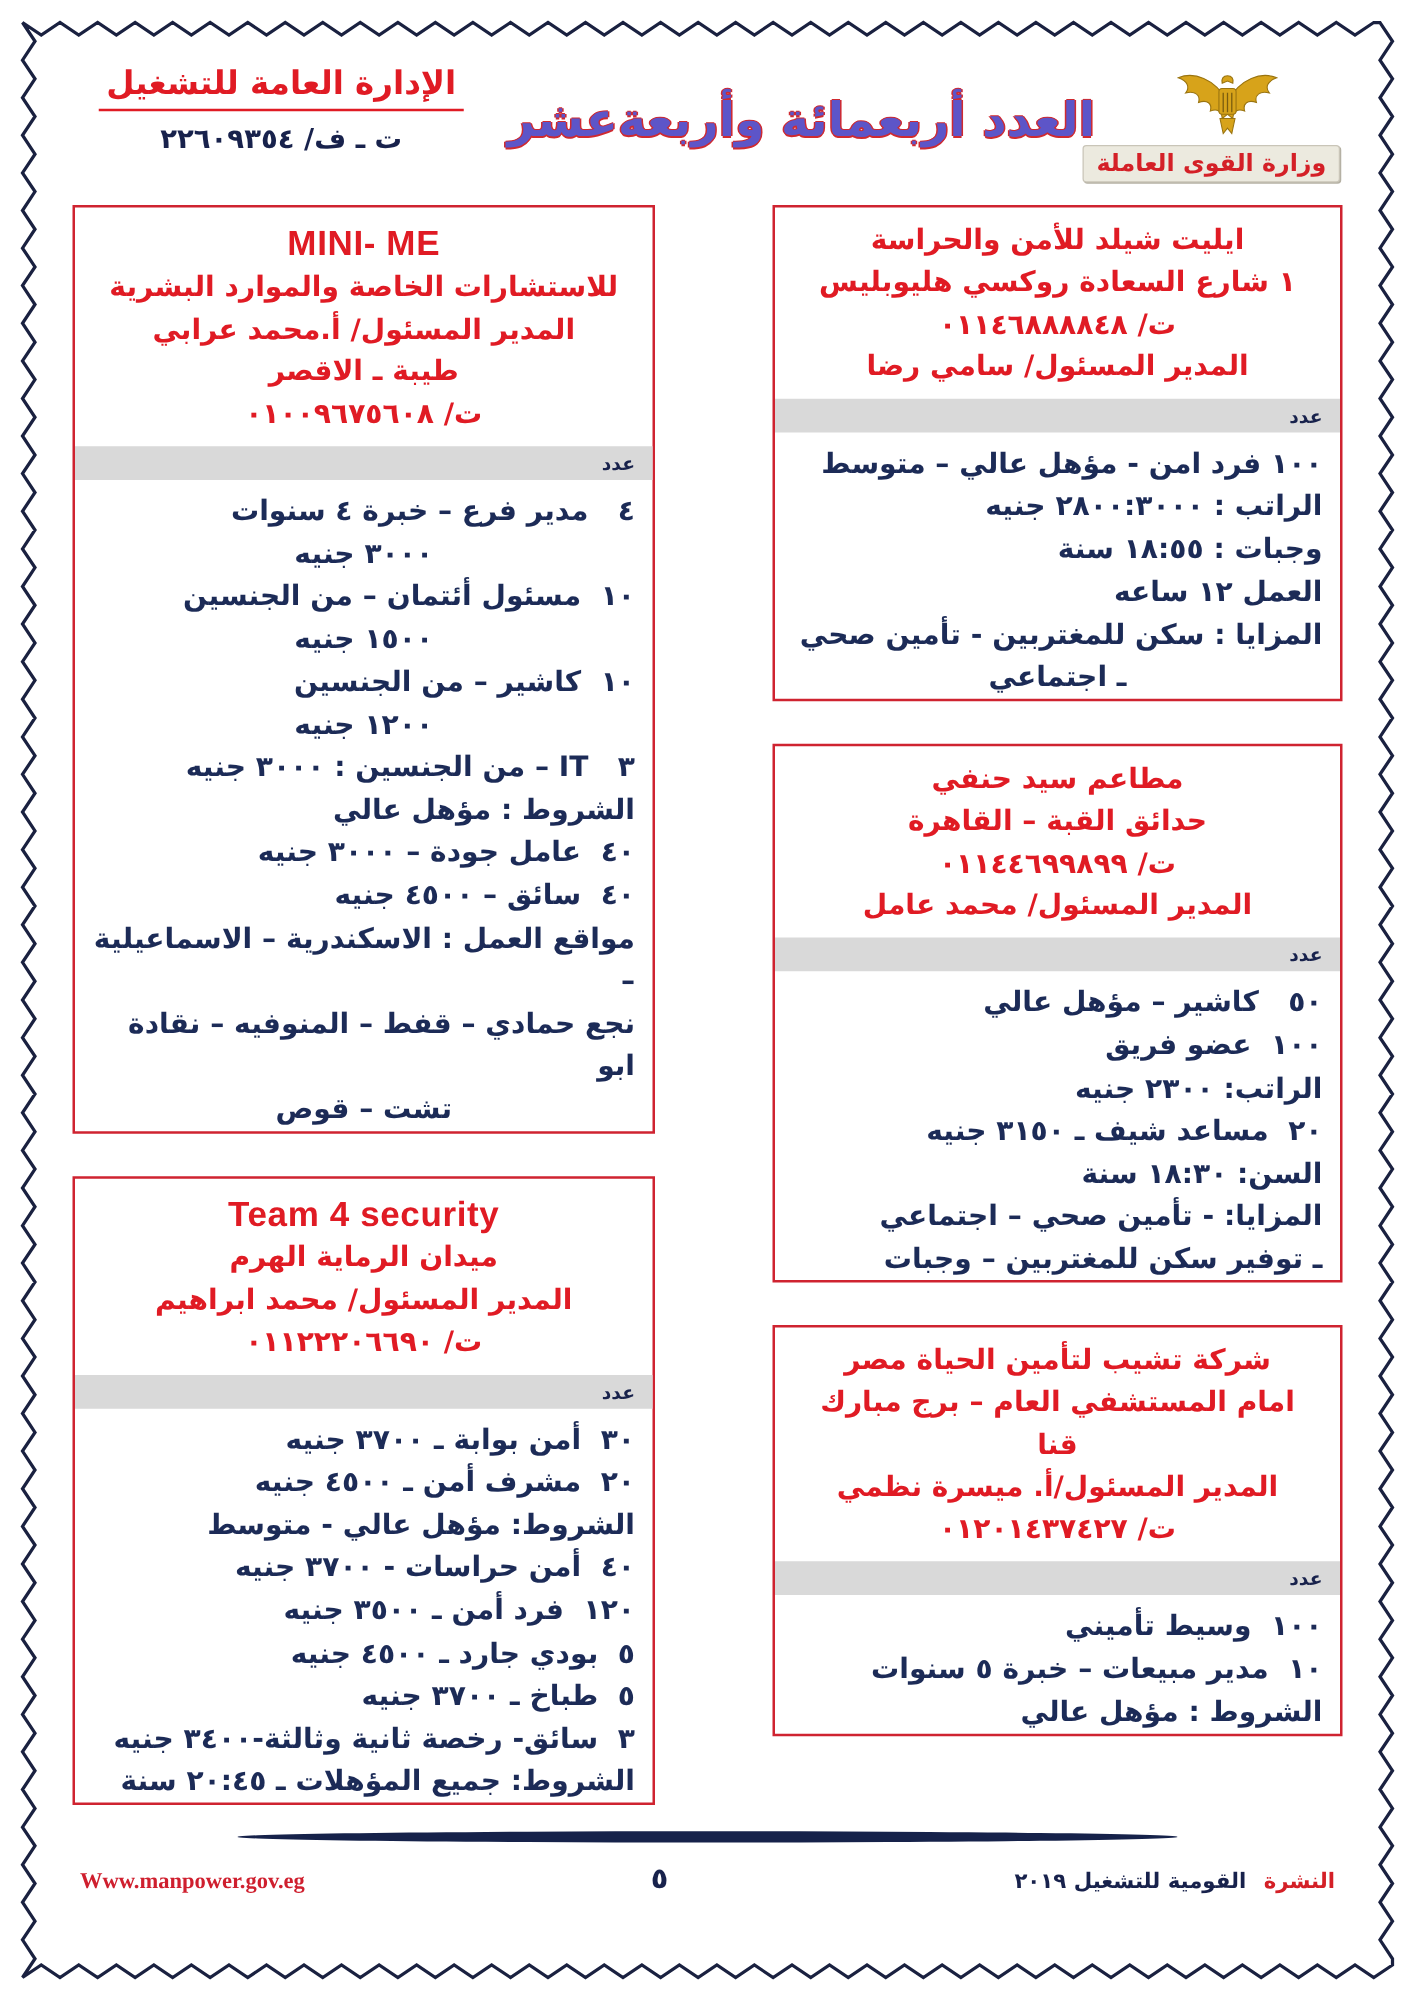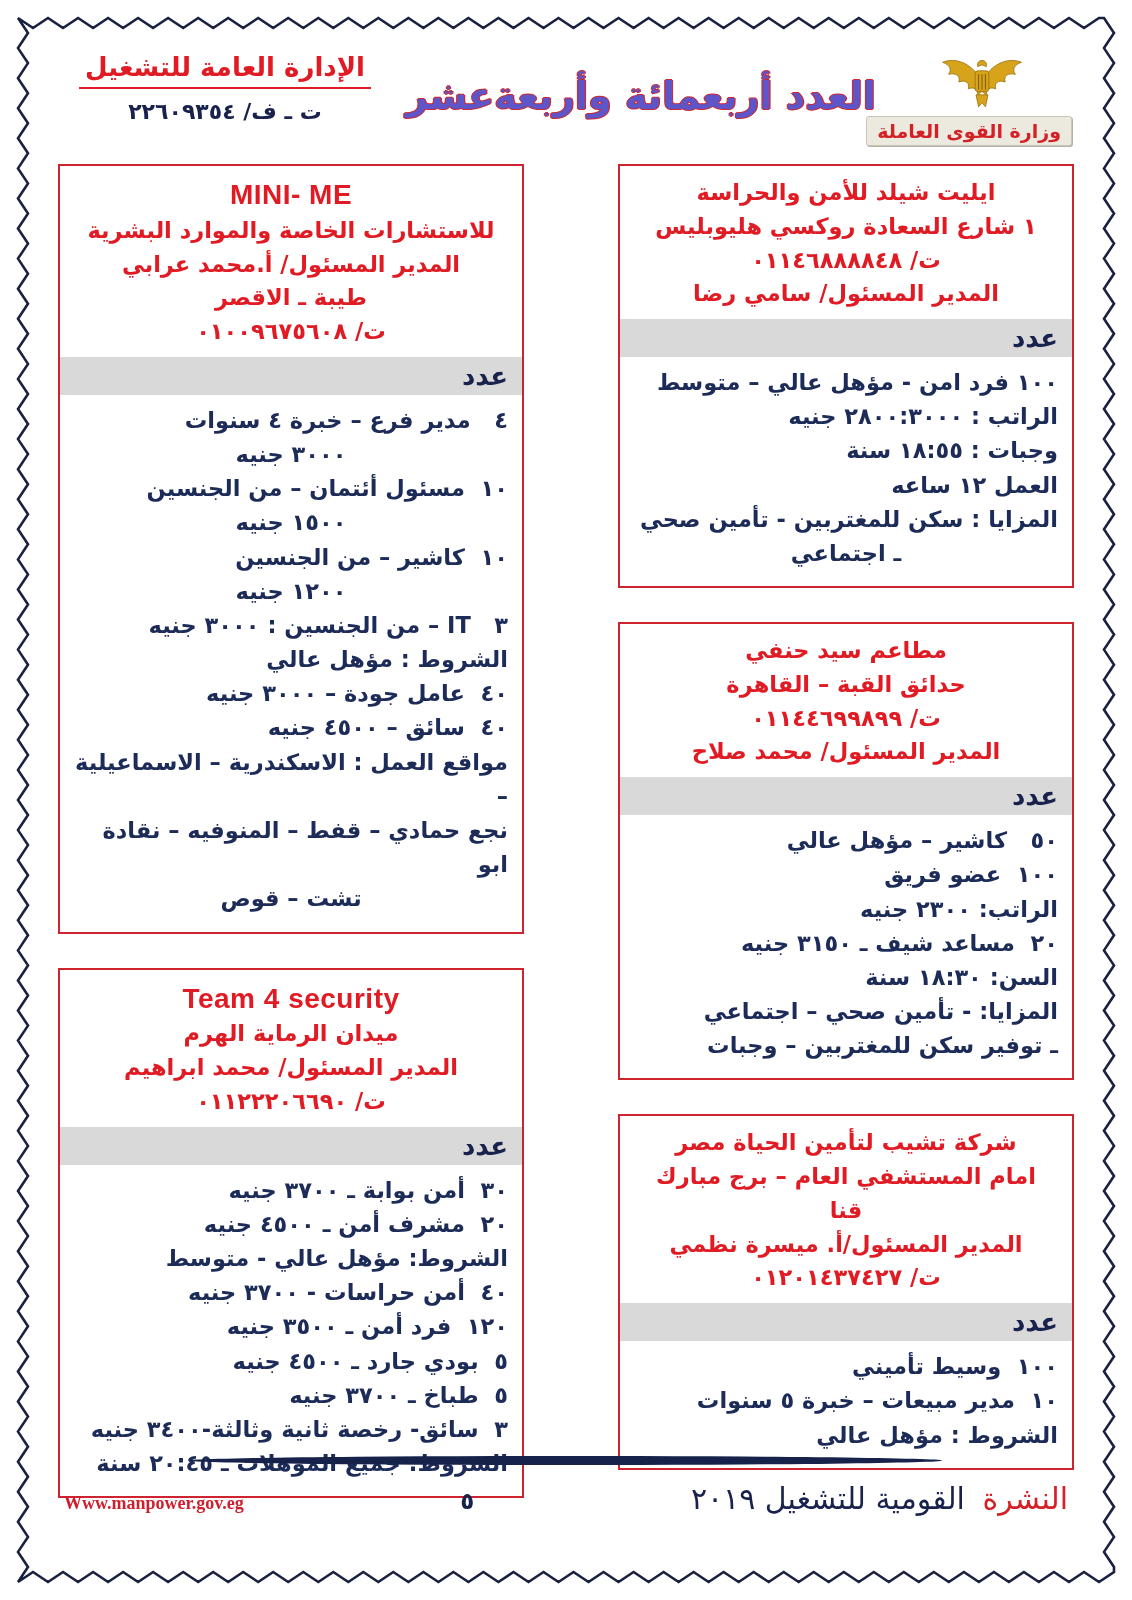--- a/index.html
+++ b/index.html
@@ -21,31 +21,31 @@
   
   .cols{display:flex;justify-content:space-between;align-items:flex-start;margin-top:4px}
   .col{display:flex;flex-direction:column;gap:34px}
   .col-right{width:456px}
   .col-left{width:466px}
   .ad-box{border:2.5px solid #cf2330;background:#fff}
   .ad-head{padding:10px 10px 4px;text-align:center}
   .ad-title{color:#e01b24;font-weight:bold;font-size:22.5px;line-height:1.5}
   .ad-title.latin{font-size:28px;letter-spacing:.5px;line-height:1.35;font-family:"Liberation Sans",sans-serif}
   .count-band{background:#d9d9d9;padding:4px 14px;margin-top:4px}
-  .count-band span{color:#18224c;font-weight:bold;font-size:26px}
-  .ad-body{padding:8px 14px 16px}
+  .count-band span{color:#18224c;font-weight:bold;font-size:15px}
+  .ad-body{padding:8px 14px 0}
   .ad-line{color:#1c2b57;font-weight:bold;font-size:22.5px;line-height:1.52;text-align:start}
   .ad-line.center{text-align:center}
   
   .footer{position:absolute;left:58px;right:58px;bottom:84px}
   .footer-bar{width:74%;height:9px;background:#16224a;border-radius:50%;margin:0 auto 16px}
   .footer-row{display:flex;justify-content:space-between;align-items:baseline;padding:0 6px}
   .site{direction:ltr;unicode-bidi:embed;font-family:"Liberation Serif",serif;color:#cf1f2e;font-weight:bold;font-size:18px}
   .pageno{color:#18224c;font-weight:bold;font-size:23px}
-  .bulletin{font-size:30px;font-weight:normal;color:#18224c}
+  .bulletin{font-size:17px;font-weight:bold;color:#18224c}
   .bulletin .hl{color:#d42027;margin-left:8px}
 </style>
 </head>
 <body>
 
 <div class="page">
 
   <svg id="zz" viewBox="0 0 1132 1600" preserveAspectRatio="none">
     <path fill="none" stroke="#1a2140" stroke-width="2.6" d="M18.0,18.0 L33.0,28.0 L48.0,18.0 L63.0,28.0 L78.1,18.0 L93.1,28.0 L108.1,18.0 L123.1,28.0 L138.1,18.0 L153.1,28.0 L168.1,18.0 L183.2,28.0 L198.2,18.0 L213.2,28.0 L228.2,18.0 L243.2,28.0 L258.2,18.0 L273.2,28.0 L288.2,18.0 L303.3,28.0 L318.3,18.0 L333.3,28.0 L348.3,18.0 L363.3,28.0 L378.3,18.0 L393.3,28.0 L408.4,18.0 L423.4,28.0 L438.4,18.0 L453.4,28.0 L468.4,18.0 L483.4,28.0 L498.4,18.0 L513.5,28.0 L528.5,18.0 L543.5,28.0 L558.5,18.0 L573.5,28.0 L588.5,18.0 L603.5,28.0 L618.5,18.0 L633.6,28.0 L648.6,18.0 L663.6,28.0 L678.6,18.0 L693.6,28.0 L708.6,18.0 L723.6,28.0 L738.7,18.0 L753.7,28.0 L768.7,18.0 L783.7,28.0 L798.7,18.0 L813.7,28.0 L828.7,18.0 L843.8,28.0 L858.8,18.0 L873.8,28.0 L888.8,18.0 L903.8,28.0 L918.8,18.0 L933.8,28.0 L948.8,18.0 L963.9,28.0 L978.9,18.0 L993.9,28.0 L1008.9,18.0 L1023.9,28.0 L1038.9,18.0 L1053.9,28.0 L1069.0,18.0 L1084.0,28.0 L1099.0,18.0 L1104.0,18.0 L1114.0,33.0 L1104.0,48.1 L1114.0,63.1 L1104.0,78.2 L1114.0,93.2 L1104.0,108.2 L1114.0,123.3 L1104.0,138.3 L1114.0,153.3 L1104.0,168.4 L1114.0,183.4 L1104.0,198.5 L1114.0,213.5 L1104.0,228.5 L1114.0,243.6 L1104.0,258.6 L1114.0,273.7 L1104.0,288.7 L1114.0,303.7 L1104.0,318.8 L1114.0,333.8 L1104.0,348.8 L1114.0,363.9 L1104.0,378.9 L1114.0,394.0 L1104.0,409.0 L1114.0,424.0 L1104.0,439.1 L1114.0,454.1 L1104.0,469.2 L1114.0,484.2 L1104.0,499.2 L1114.0,514.3 L1104.0,529.3 L1114.0,544.3 L1104.0,559.4 L1114.0,574.4 L1104.0,589.5 L1114.0,604.5 L1104.0,619.5 L1114.0,634.6 L1104.0,649.6 L1114.0,664.7 L1104.0,679.7 L1114.0,694.7 L1104.0,709.8 L1114.0,724.8 L1104.0,739.8 L1114.0,754.9 L1104.0,769.9 L1114.0,785.0 L1104.0,800.0 L1114.0,815.0 L1104.0,830.1 L1114.0,845.1 L1104.0,860.2 L1114.0,875.2 L1104.0,890.2 L1114.0,905.3 L1104.0,920.3 L1114.0,935.3 L1104.0,950.4 L1114.0,965.4 L1104.0,980.5 L1114.0,995.5 L1104.0,1010.5 L1114.0,1025.6 L1104.0,1040.6 L1114.0,1055.7 L1104.0,1070.7 L1114.0,1085.7 L1104.0,1100.8 L1114.0,1115.8 L1104.0,1130.8 L1114.0,1145.9 L1104.0,1160.9 L1114.0,1176.0 L1104.0,1191.0 L1114.0,1206.0 L1104.0,1221.1 L1114.0,1236.1 L1104.0,1251.2 L1114.0,1266.2 L1104.0,1281.2 L1114.0,1296.3 L1104.0,1311.3 L1114.0,1326.3 L1104.0,1341.4 L1114.0,1356.4 L1104.0,1371.5 L1114.0,1386.5 L1104.0,1401.5 L1114.0,1416.6 L1104.0,1431.6 L1114.0,1446.7 L1104.0,1461.7 L1114.0,1476.7 L1104.0,1491.8 L1114.0,1506.8 L1104.0,1521.8 L1114.0,1536.9 L1104.0,1551.9 L1114.0,1567.0 L1114.0,1572.0 L1099.0,1582.0 L1084.0,1572.0 L1069.0,1582.0 L1053.9,1572.0 L1038.9,1582.0 L1023.9,1572.0 L1008.9,1582.0 L993.9,1572.0 L978.9,1582.0 L963.9,1572.0 L948.8,1582.0 L933.8,1572.0 L918.8,1582.0 L903.8,1572.0 L888.8,1582.0 L873.8,1572.0 L858.8,1582.0 L843.8,1572.0 L828.7,1582.0 L813.7,1572.0 L798.7,1582.0 L783.7,1572.0 L768.7,1582.0 L753.7,1572.0 L738.7,1582.0 L723.6,1572.0 L708.6,1582.0 L693.6,1572.0 L678.6,1582.0 L663.6,1572.0 L648.6,1582.0 L633.6,1572.0 L618.5,1582.0 L603.5,1572.0 L588.5,1582.0 L573.5,1572.0 L558.5,1582.0 L543.5,1572.0 L528.5,1582.0 L513.5,1572.0 L498.4,1582.0 L483.4,1572.0 L468.4,1582.0 L453.4,1572.0 L438.4,1582.0 L423.4,1572.0 L408.4,1582.0 L393.3,1572.0 L378.3,1582.0 L363.3,1572.0 L348.3,1582.0 L333.3,1572.0 L318.3,1582.0 L303.3,1572.0 L288.2,1582.0 L273.2,1572.0 L258.2,1582.0 L243.2,1572.0 L228.2,1582.0 L213.2,1572.0 L198.2,1582.0 L183.2,1572.0 L168.1,1582.0 L153.1,1572.0 L138.1,1582.0 L123.1,1572.0 L108.1,1582.0 L93.1,1572.0 L78.1,1582.0 L63.0,1572.0 L48.0,1582.0 L33.0,1572.0 L18.0,1582.0 L28.0,1567.0 L18.0,1551.9 L28.0,1536.9 L18.0,1521.8 L28.0,1506.8 L18.0,1491.8 L28.0,1476.7 L18.0,1461.7 L28.0,1446.7 L18.0,1431.6 L28.0,1416.6 L18.0,1401.5 L28.0,1386.5 L18.0,1371.5 L28.0,1356.4 L18.0,1341.4 L28.0,1326.3 L18.0,1311.3 L28.0,1296.3 L18.0,1281.2 L28.0,1266.2 L18.0,1251.2 L28.0,1236.1 L18.0,1221.1 L28.0,1206.0 L18.0,1191.0 L28.0,1176.0 L18.0,1160.9 L28.0,1145.9 L18.0,1130.8 L28.0,1115.8 L18.0,1100.8 L28.0,1085.7 L18.0,1070.7 L28.0,1055.7 L18.0,1040.6 L28.0,1025.6 L18.0,1010.5 L28.0,995.5 L18.0,980.5 L28.0,965.4 L18.0,950.4 L28.0,935.3 L18.0,920.3 L28.0,905.3 L18.0,890.2 L28.0,875.2 L18.0,860.2 L28.0,845.1 L18.0,830.1 L28.0,815.0 L18.0,800.0 L28.0,785.0 L18.0,769.9 L28.0,754.9 L18.0,739.8 L28.0,724.8 L18.0,709.8 L28.0,694.7 L18.0,679.7 L28.0,664.7 L18.0,649.6 L28.0,634.6 L18.0,619.5 L28.0,604.5 L18.0,589.5 L28.0,574.4 L18.0,559.4 L28.0,544.3 L18.0,529.3 L28.0,514.3 L18.0,499.2 L28.0,484.2 L18.0,469.2 L28.0,454.1 L18.0,439.1 L28.0,424.0 L18.0,409.0 L28.0,394.0 L18.0,378.9 L28.0,363.9 L18.0,348.8 L28.0,333.8 L18.0,318.8 L28.0,303.7 L18.0,288.7 L28.0,273.7 L18.0,258.6 L28.0,243.6 L18.0,228.5 L28.0,213.5 L18.0,198.5 L28.0,183.4 L18.0,168.4 L28.0,153.3 L18.0,138.3 L28.0,123.3 L18.0,108.2 L28.0,93.2 L18.0,78.2 L28.0,63.1 L18.0,48.1 L28.0,33.0 Z"></path>
   </svg>
@@ -98,21 +98,21 @@
             <div class="ad-line">العمل ١٢ ساعه</div>
             <div class="ad-line">المزايا : سكن للمغتربين - تأمين صحي</div>
             <div class="ad-line center">ـ اجتماعي</div>
           </div>
         </section>
         <section class="ad-box">
           <div class="ad-head">
             <div class="ad-title">مطاعم سيد حنفي</div>
             <div class="ad-title">حدائق القبة – القاهرة</div>
             <div class="ad-title">ت/ ٠١١٤٤٦٩٩٨٩٩</div>
-            <div class="ad-title">المدير المسئول/ محمد صلاح</div>
+            <div class="ad-title">المدير المسئول/ محمد عامل</div>
           </div>
           <div class="count-band"><span>عدد</span></div>
           <div class="ad-body">
             <div class="ad-line">٥٠&nbsp;&nbsp;&nbsp;كاشير – مؤهل عالي</div>
             <div class="ad-line">١٠٠&nbsp;&nbsp;عضو فريق</div>
             <div class="ad-line">الراتب: ٢٣٠٠ جنيه</div>
             <div class="ad-line">٢٠&nbsp;&nbsp;مساعد شيف ـ ٣١٥٠ جنيه</div>
             <div class="ad-line">السن: ١٨:٣٠ سنة</div>
             <div class="ad-line">المزايا: - تأمين صحي – اجتماعي</div>
             <div class="ad-line">ـ توفير سكن للمغتربين – وجبات</div>

